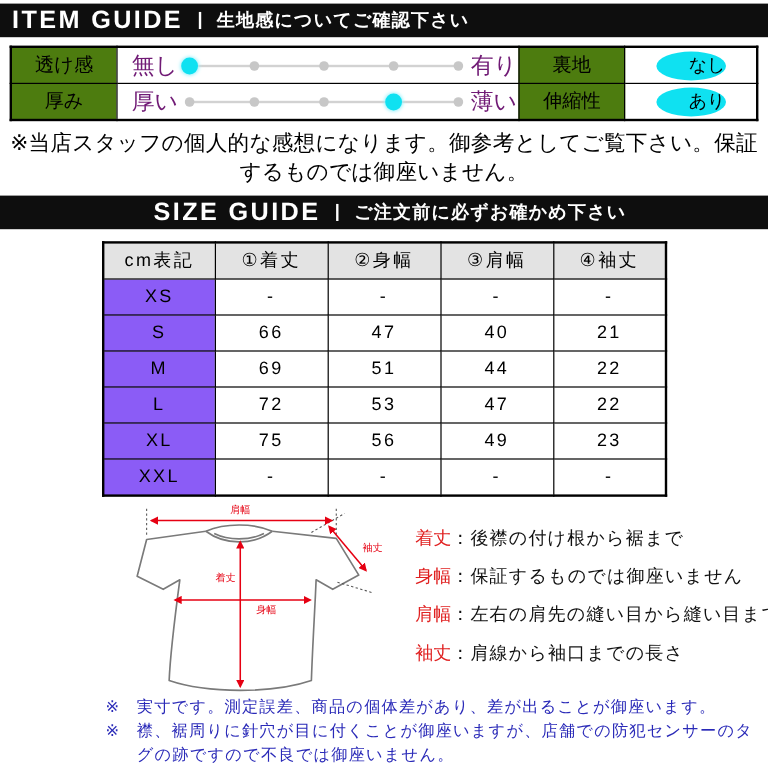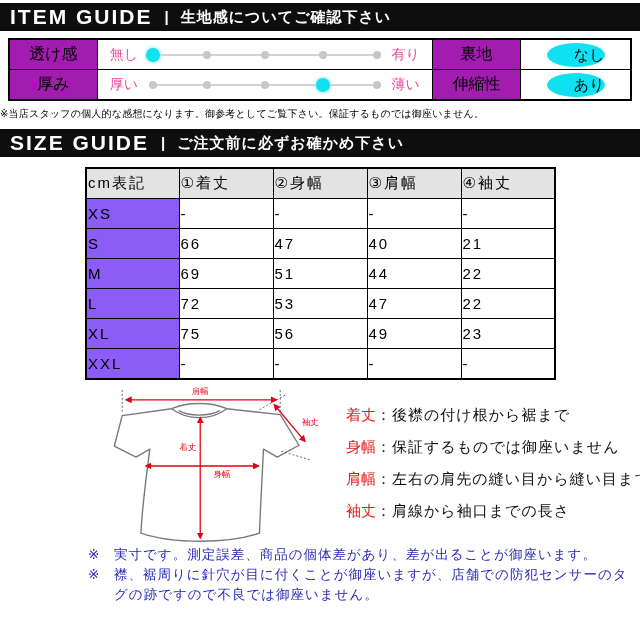--- a/index.html
+++ b/index.html
@@ -5,53 +5,53 @@
   html,body{margin:0;padding:0;}
   body{
     width:640px;height:640px;background:#ffffff;overflow:hidden;
     font-family:"Liberation Sans","DejaVu Sans",sans-serif;color:#000;
     position:relative;
   }
   
   .bar{background:#0e0e0e;color:#fff;height:28px;display:flex;align-items:center;
        padding-left:10px;gap:12px;}
   .bar1{margin-top:3px;}
-  .bar2{margin-top:8px;}
+  .bar2{margin-top:8px;justify-content:center;}
   .bar .en{font-size:21px;font-weight:bold;letter-spacing:2px;}
   .bar .sep{font-size:15px;font-weight:bold;margin-top:-1px;}
   .bar .jp{font-size:15px;font-weight:bold;letter-spacing:1px;}
 
   
   table{border-collapse:collapse;}
   .item-table{width:624px;margin:7px 8px 0;border:2px solid #000;table-layout:fixed;}
   .item-table td{border:1px solid #000;height:27px;vertical-align:middle;}
-  .item-table .lab{background:#a21caf;text-align:center;font-size:16px;}
+  .item-table .lab{background:#4d7c0f;text-align:center;font-size:16px;}
   .scale-cell{padding:0 12px;}
   .scale-wrap{display:flex;align-items:center;justify-content:space-between;}
-  .scale-end{font-size:14px;color:#ec4899;flex:0 0 auto;}
+  .scale-end{font-size:19px;color:#701a75;flex:0 0 auto;}
   .slider{position:relative;width:232px;height:16px;flex:0 0 auto;margin:0 6px;}
   .slider .track{position:absolute;left:4px;right:4px;top:7px;height:2px;background:#d2d2d2;}
   .slider .dot{position:absolute;top:4px;width:8px;height:8px;border-radius:50%;
                background:#c7c7c7;}
   .slider .dot:nth-child(2){left:0;}
   .slider .dot:nth-child(3){left:calc(25% - 4px);}
   .slider .dot:nth-child(4){left:calc(50% - 4px);}
   .slider .dot:nth-child(5){left:calc(75% - 4px);}
   .slider .dot:nth-child(6){left:calc(100% - 8px);}
   .slider .dot.active{width:14px;height:14px;top:1px;margin-left:-3px;background:#0fe1f1;
                       box-shadow:0 0 3px 1px #9ff2fb;}
   .pill-cell{text-align:center;}
   .pill{display:inline-block;width:58px;height:24px;line-height:24px;border-radius:50%;
         background:#0fe1f1;font-size:15px;text-align:right;}
 
-  .disclaimer{margin-top:6px;text-align:left;font-size:10px;letter-spacing:0.2px;}
+  .disclaimer{margin-top:6px;text-align:center;font-size:18px;letter-spacing:0.2px;}
 
   
   .size-table{width:470px;margin:10px 0 0 85px;border:2px solid #000;table-layout:fixed;
-              text-align:left;}
+              text-align:center;}
   .size-table th,.size-table td{border:1px solid #000;height:27px;font-size:15px;
               font-weight:normal;letter-spacing:2px;}
   .size-table thead th{background:#e3e3e3;}
   .size-table .sz{background:#8b5cf6;margin-left:26px;}
   .size-table .foot td{border-top:2px solid #000;height:30px;font-size:14px;
               letter-spacing:1px;}
   .size-table .foot .small{font-size:9px;letter-spacing:0;}
 
   
   .diagram-row{display:flex;margin:5px 0 0 112px;}

